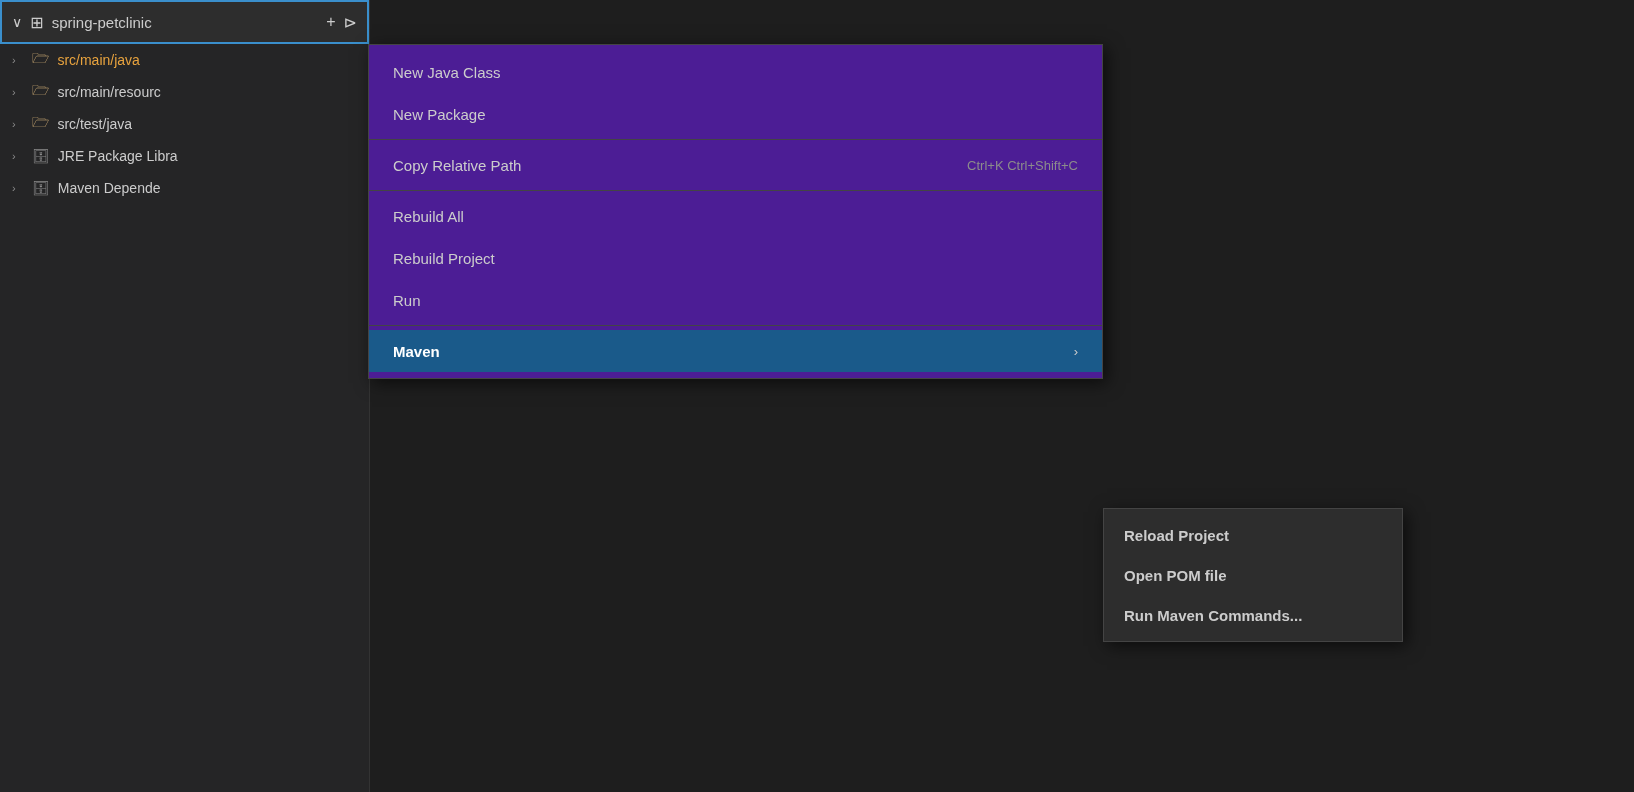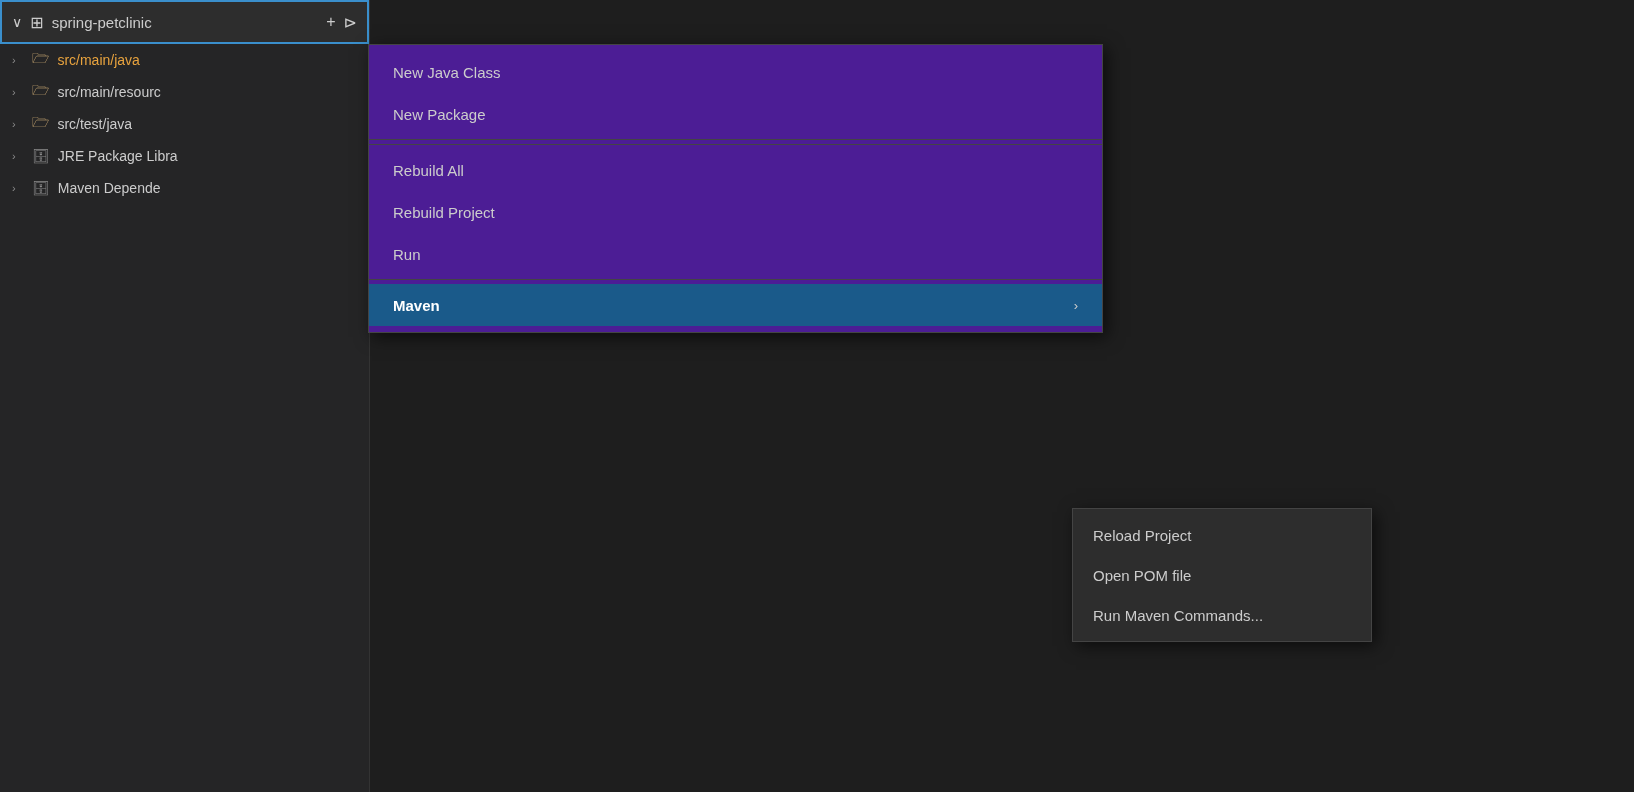--- a/index.html
+++ b/index.html
@@ -140,27 +140,28 @@
     .menu-divider {
       border: none;
       border-top: 1px solid #444;
       margin: 4px 0;
     }
 
     
     .submenu {
       position: absolute;
       top: 508px;
-      left: 1072px;
+      left: 1103px;
       width: 300px;
       background: #2d2d2d;
       border: 1px solid #444;
       box-shadow: 4px 4px 16px rgba(0,0,0,0.6);
       z-index: 200;
       padding: 6px 0;
+      font-weight: bold;
     }
 
     .submenu-item {
       display: flex;
       align-items: center;
       padding: 10px 20px;
       color: #cccccc;
       font-size: 15px;
       cursor: pointer;
       height: 40px;
@@ -234,20 +235,24 @@
 
   <div class="menu-item">
     <span>New Package</span>
     <span class="shortcut"></span>
   </div>
 
   <hr class="menu-divider">
 
 
 
+  <div class="menu-item">
+    <span>Copy Relative Path</span>
+    <span class="shortcut">Ctrl+K Ctrl+Shift+C</span>
+  </div>
 
   <hr class="menu-divider">
 
   <div class="menu-item">
     <span>Rebuild All</span>
   </div>
 
   <div class="menu-item">
     <span>Rebuild Project</span>
   </div>

